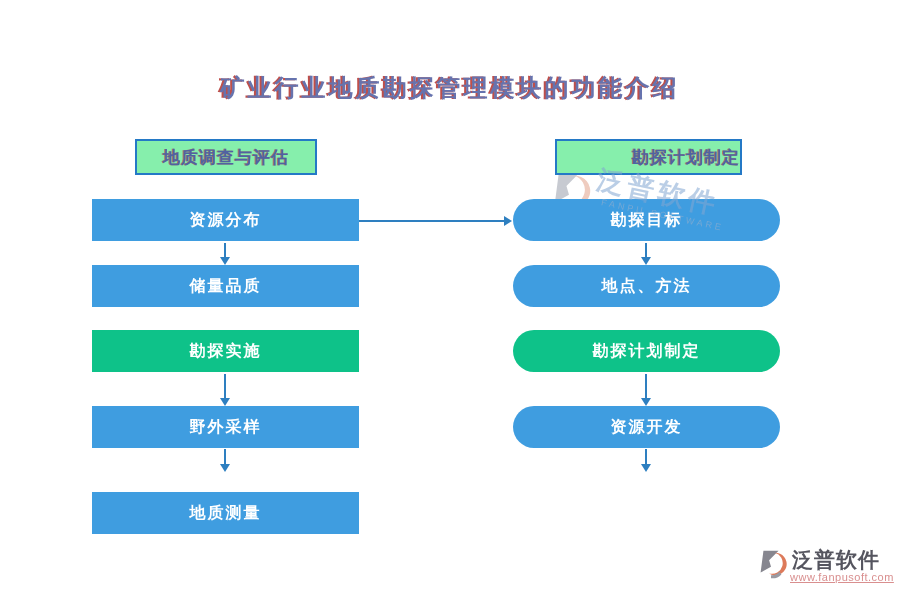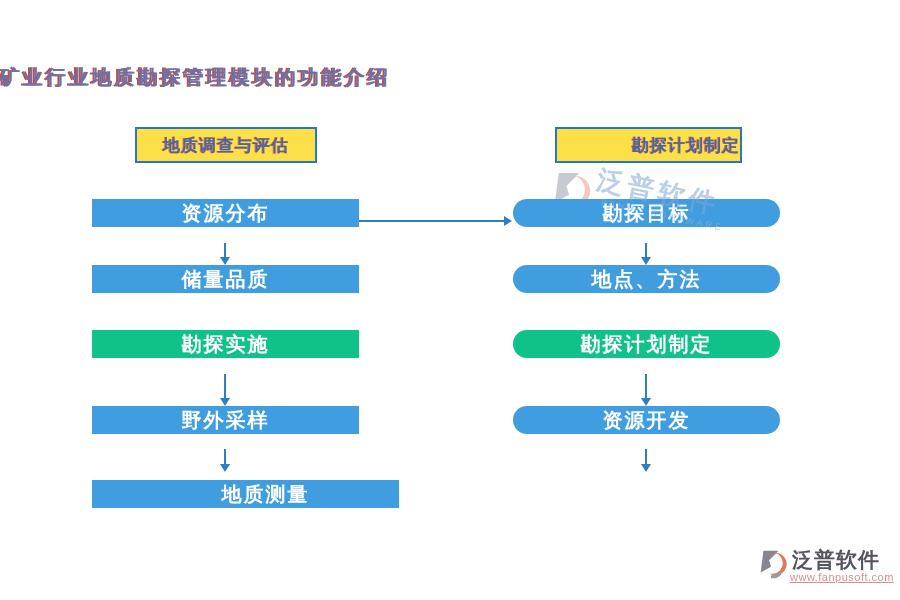--- a/index.html
+++ b/index.html
@@ -5,37 +5,37 @@
   :root{
     --blue:#3f9de0; --green:#0ec289; --arrow:#2e7fc0; --border_blue:#2479c6;
     --title_main:#6673ae; --title_fringe:#bf4f4a;
     --logo_text:#55555f; --logo_url:#d98f8f; --logo_orange:#dd7a5a; --logo_gray:#8b8b95;
     --wm_blue:rgba(130,165,210,.55);
   }
   html,body{margin:0;padding:0;}
   body{font-family:"Liberation Serif","DejaVu Serif",serif;}
   .stage{position:relative;width:900px;height:600px;background:#ffffff;overflow:hidden;}
 
-  .title{position:absolute;left:0;top:64px;width:900px;
-    font-size:20px;font-weight:bold;letter-spacing:3px;
+  .title{position:absolute;left:0;top:72px;width:900px;text-align:center;
+    font-size:24px;font-weight:bold;letter-spacing:3px;
     color:var(--title_main);text-shadow:-2px 0 0 var(--title_fringe);}
 
   .hdr{position:absolute;height:36px;box-sizing:border-box;border:2px solid var(--border_blue);
-    display:flex;align-items:center;justify-content:center;background:#fde047;
+    display:flex;align-items:center;justify-content:center;background:#86efac;
     font-size:17px;font-weight:bold;letter-spacing:1px;
-    color:#4f63a2;text-shadow:-1px 0 0 rgba(191,79,74,.75);z-index:2;}
+    color:#4f63a2;text-shadow:-1px 0 0 rgba(191,79,74,.75);z-index:2;margin-top:12px;}
   .hdr-left{left:135px;top:127px;width:182px;}
   .hdr-right{left:555px;top:127px;width:187px;justify-content:flex-end;}
 
-  .box{position:absolute;width:267px;height:28px;display:flex;align-items:center;justify-content:center;
-    color:#ffffff;font-weight:bold;font-size:20px;letter-spacing:2px;z-index:2;}
+  .box{position:absolute;width:267px;height:42px;display:flex;align-items:center;justify-content:center;
+    color:#ffffff;font-weight:bold;font-size:16px;letter-spacing:2px;z-index:2;}
   .box.blue{background:var(--blue);}
   .box.green{background:var(--green);}
   .colL{left:92px;} .colR{left:513px;border-radius:21px;}
-  .r1{top:199px;} .r2{top:265px;} .r3{top:330px;} .r4{top:406px;} .r5{top:480px;padding-left:40px;}
+  .r1{top:199px;} .r2{top:265px;} .r3{top:330px;} .r4{top:406px;} .r5{top:492px;}
 
   .varrow{position:absolute;width:2px;background:var(--arrow);z-index:1;}
   .varrow::after{content:"";position:absolute;bottom:-8px;left:-4px;
     border-left:5px solid transparent;border-right:5px solid transparent;
     border-top:8px solid var(--arrow);}
   .ax-l{left:224px;} .ax-r{left:645px;}
   .a1{top:243px;height:14px;} .a2{top:374px;height:24px;} .a3{top:449px;height:15px;}
 
   .harrow{position:absolute;left:359px;top:220px;width:145px;height:2px;background:var(--arrow);z-index:1;}
   .harrow::after{content:"";position:absolute;right:-8px;top:-4px;

